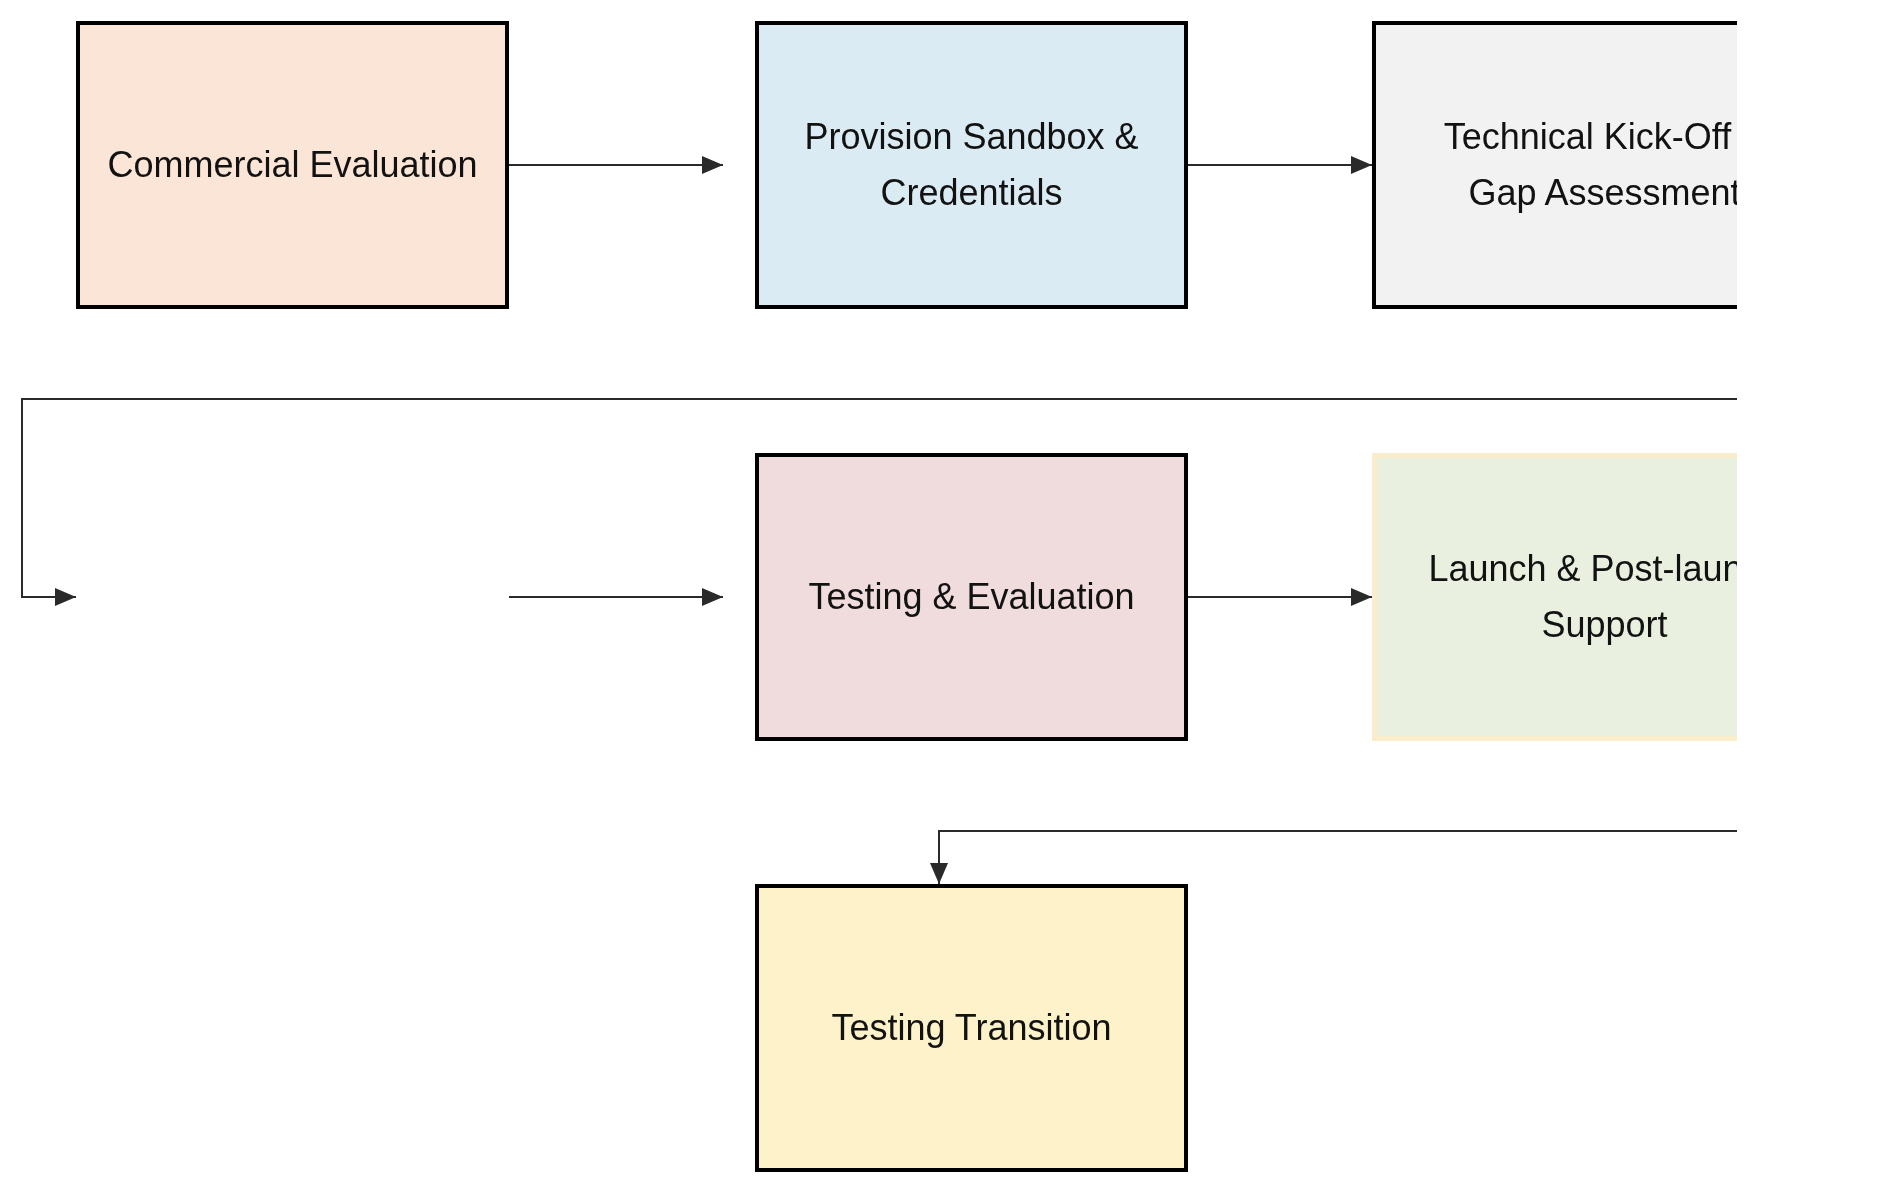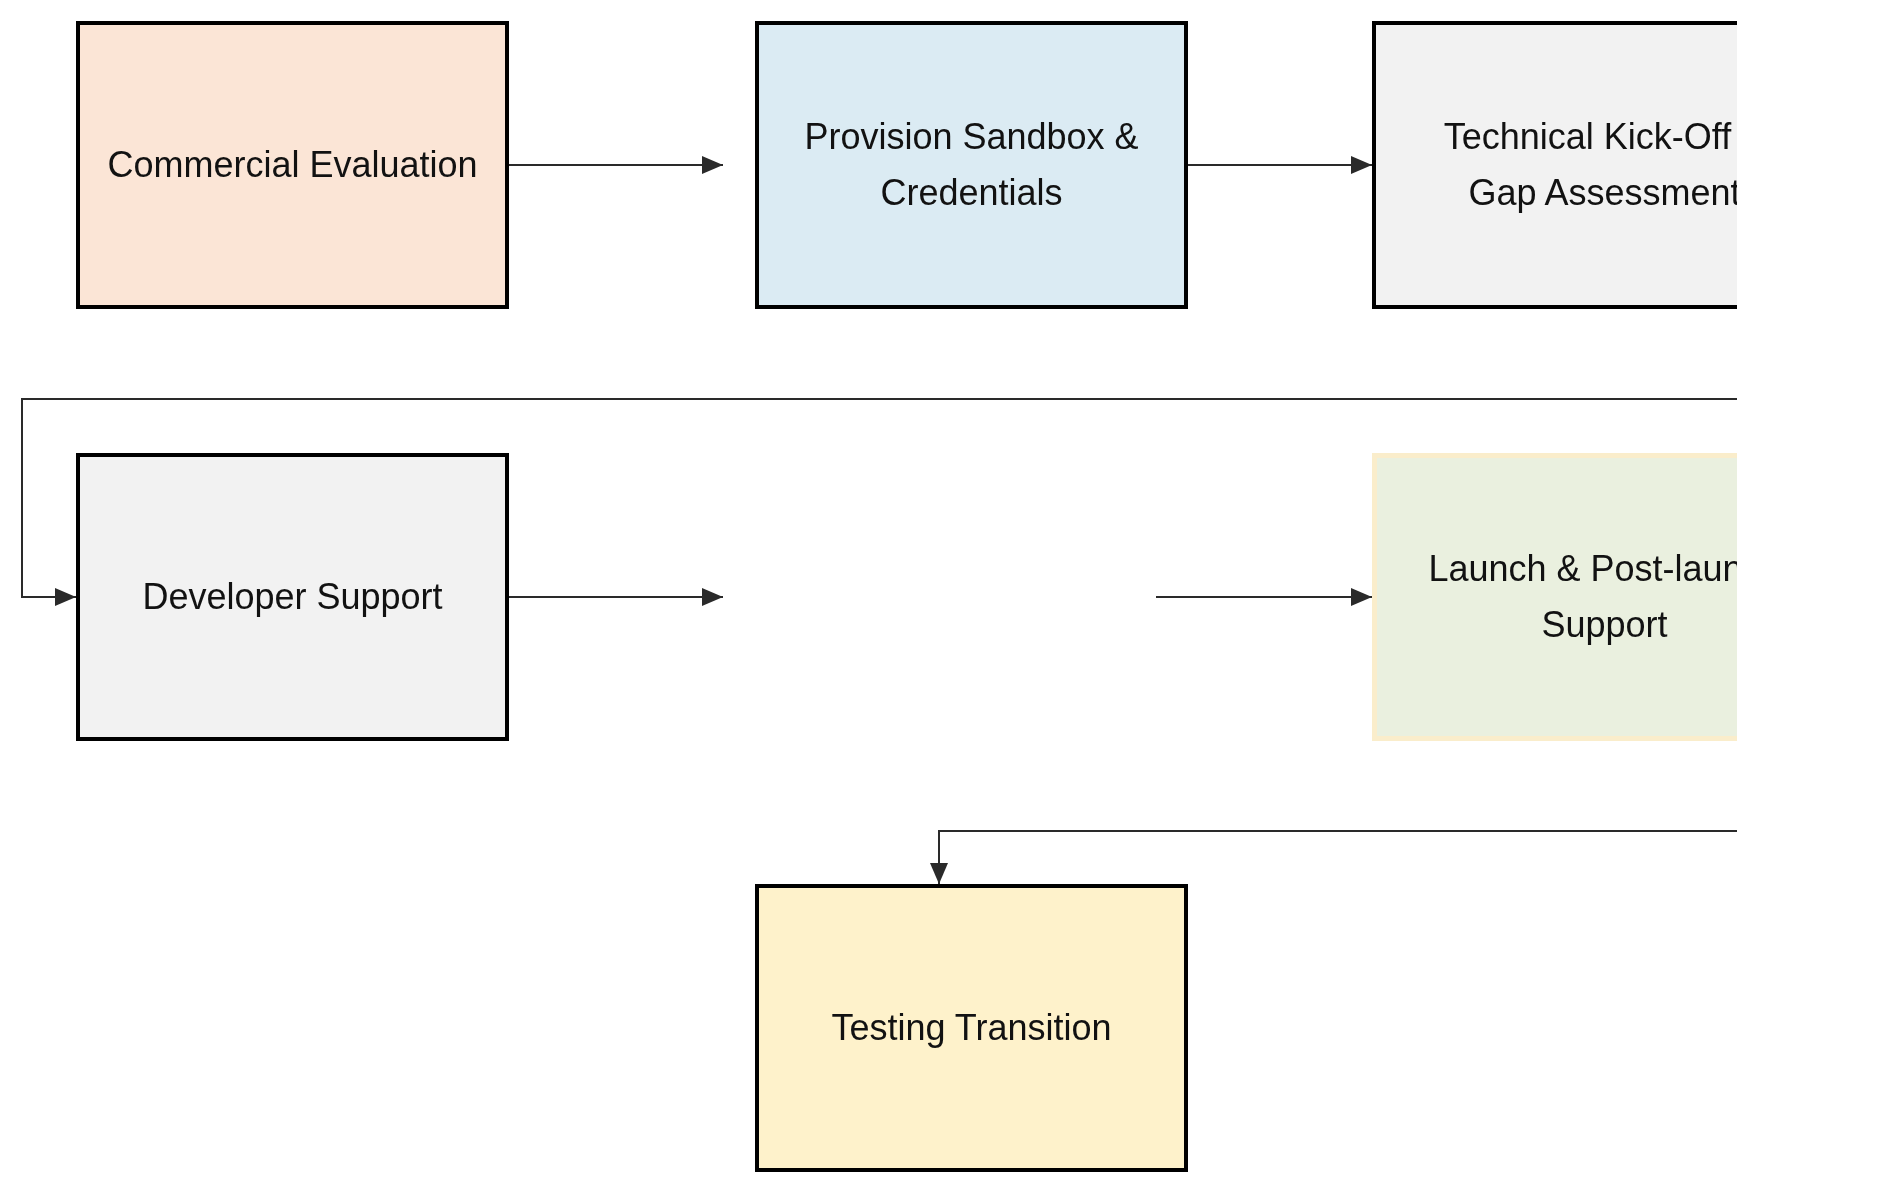--- a/index.html
+++ b/index.html
@@ -76,24 +76,24 @@
   </div>
 
   <div class="node c2 r1" style="background-color: rgb(219, 235, 243); border-color: rgb(0, 0, 0);">
     <span class="node-label">Provision Sandbox &amp; Credentials</span>
   </div>
 
   <div class="node c3 r1" style="background-color: rgb(242, 242, 242); border-color: rgb(0, 0, 0);">
     <span class="node-label">Technical Kick-Off &amp; Gap Assessment</span>
   </div>
 
-  <div class="node c1 r2" style="background-color: rgb(242, 242, 242); border-color: rgb(0, 0, 0);">
-    <span class="node-label">Developer Support</span>
+
+  <div class="node c2 r2" style="background-color: rgb(240, 220, 220); border-color: rgb(0, 0, 0);">
+    <span class="node-label">Testing &amp; Evaluation</span>
   </div>
-
 
   <div class="node c3 r2 accent-border" style="background-color: rgb(234, 240, 223); border-color: rgb(250, 237, 203);">
     <span class="node-label">Launch &amp; Post-launch Support</span>
   </div>
 
   <div class="node c2 r3" style="background-color: rgb(254, 242, 203); border-color: rgb(0, 0, 0);">
     <span class="node-label">Testing Transition</span>
   </div>
 
 </div>

